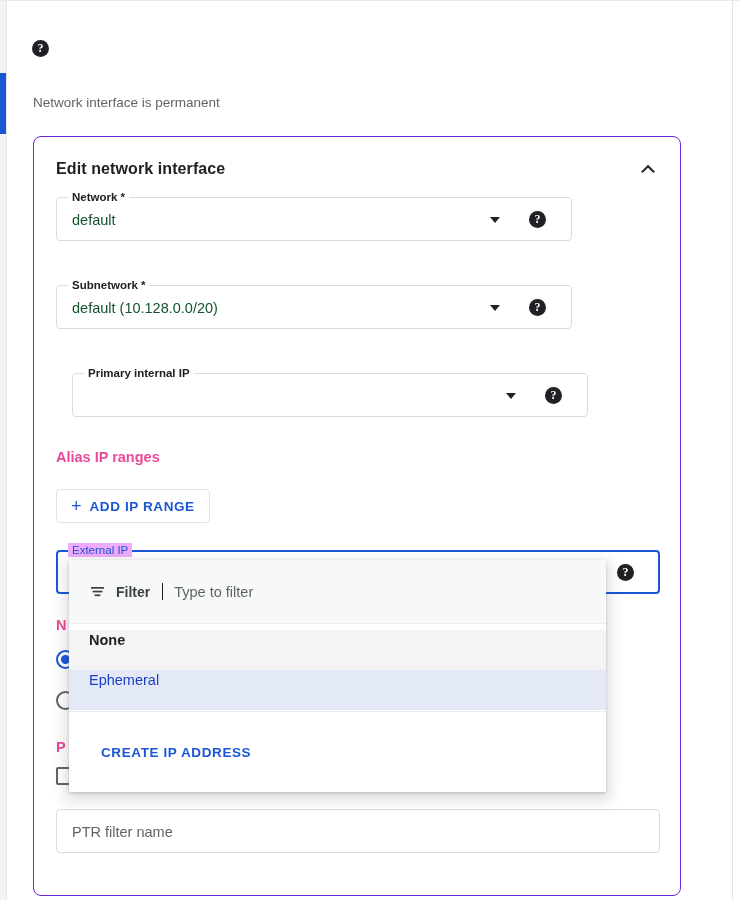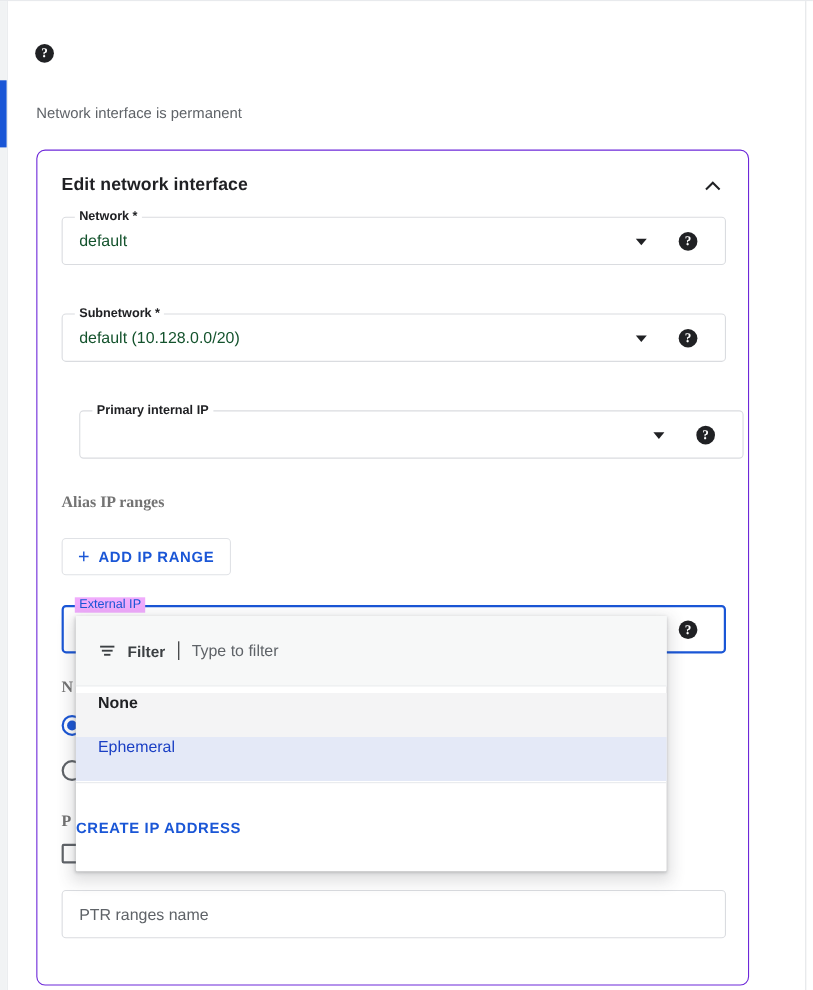--- a/index.html
+++ b/index.html
@@ -81,21 +81,21 @@
   #card-title {
     font-size: 16px; font-weight: 700; color: #202124; letter-spacing: 0.1px;
   }
   #collapse-chevron {
     width: 24px; height: 24px; display: flex;
     align-items: center; justify-content: center; cursor: pointer;
   }
 
   
   .field {
-    position: absolute; left: 22px; width: 604px; height: 44px;
+    position: absolute; left: 22px; width: 516px; height: 44px;
     border: 1px solid #dadce0; border-radius: 4px; background: #ffffff;
   }
   .field-legend {
     position: absolute; left: 11px; top: -8px;
     background: #ffffff; padding: 0 4px;
     font-size: 11.5px; font-weight: 700; color: #202124; line-height: 14px;
     white-space: nowrap;
   }
   .field-value {
     position: absolute; left: 15px; top: 12px;
@@ -122,21 +122,21 @@
     position: absolute; left: 10px; top: -9px;
     background: #f0abfc; padding: 0 4px;
     font-size: 11.5px; font-weight: 400; color: #1a56d6; line-height: 14px;
     white-space: nowrap;
   }
   #external-ip-help { position: absolute; right: 24px; top: 12px; }
 
   
   .section-label {
     position: absolute; left: 22px;
-    font-size: 14.5px; font-weight: 700; color: #737373; line-height: 20px; font-family: Liberation Serif, serif;
+    font-size: 14.5px; font-weight: 700; color: #ec4899; line-height: 20px;
   }
 
   
   #add-ip-range-button {
     position: absolute; left: 22px; top: 352px; height: 34px;
     display: inline-flex; align-items: center; gap: 8px;
     padding: 0 14px;
     border: 1px solid #e0e2e6; border-radius: 4px;
     background: #ffffff; cursor: pointer;
   }
@@ -224,21 +224,21 @@
   }
   #dropdown-option-ephemeral {
     top: 110px; background: #e4e9f7; color: #1a3fc4; font-weight: 400;
   }
   #dropdown-divider {
     position: absolute; left: 0; top: 151px; width: 537px; height: 1px;
     background: #e8eaed;
   }
   #dropdown-create-action {
     position: absolute; left: 0; top: 152px; width: 443px; height: 80px;
-    display: flex; align-items: center; cursor: pointer; text-align: right;
+    display: flex; align-items: center; padding-left: 32px; cursor: pointer; text-align: right;
   }
   #dropdown-create-label {
     font-size: 13.5px; font-weight: 700; color: #1a56d6; letter-spacing: 0.6px;
   }
 </style>
 </head>
 <body>
 
 <div id="page-frame-top"></div>
 <div id="rail-left-line"></div>
@@ -309,21 +309,21 @@
   </div>
 
   <div class="section-label" style="top:600px;">P</div>
 
   <div id="ptr-checkbox-row">
     <span id="ptr-checkbox-box"></span>
     <span id="ptr-checkbox-label"></span>
   </div>
 
   <div id="ptr-domain-input">
-    <span id="ptr-domain-placeholder">PTR ranges name</span>
+    <span id="ptr-domain-placeholder">PTR filter name</span>
   </div>
 
 </div>
 
 <div id="external-ip-dropdown">
 
   <div id="dropdown-filter-row">
     <span id="filter-icon">
       <svg width="17" height="17" viewBox="0 0 17 17" aria-hidden="true">
         <rect x="2" y="4" width="13" height="1.7" fill="#3c4043"></rect>

